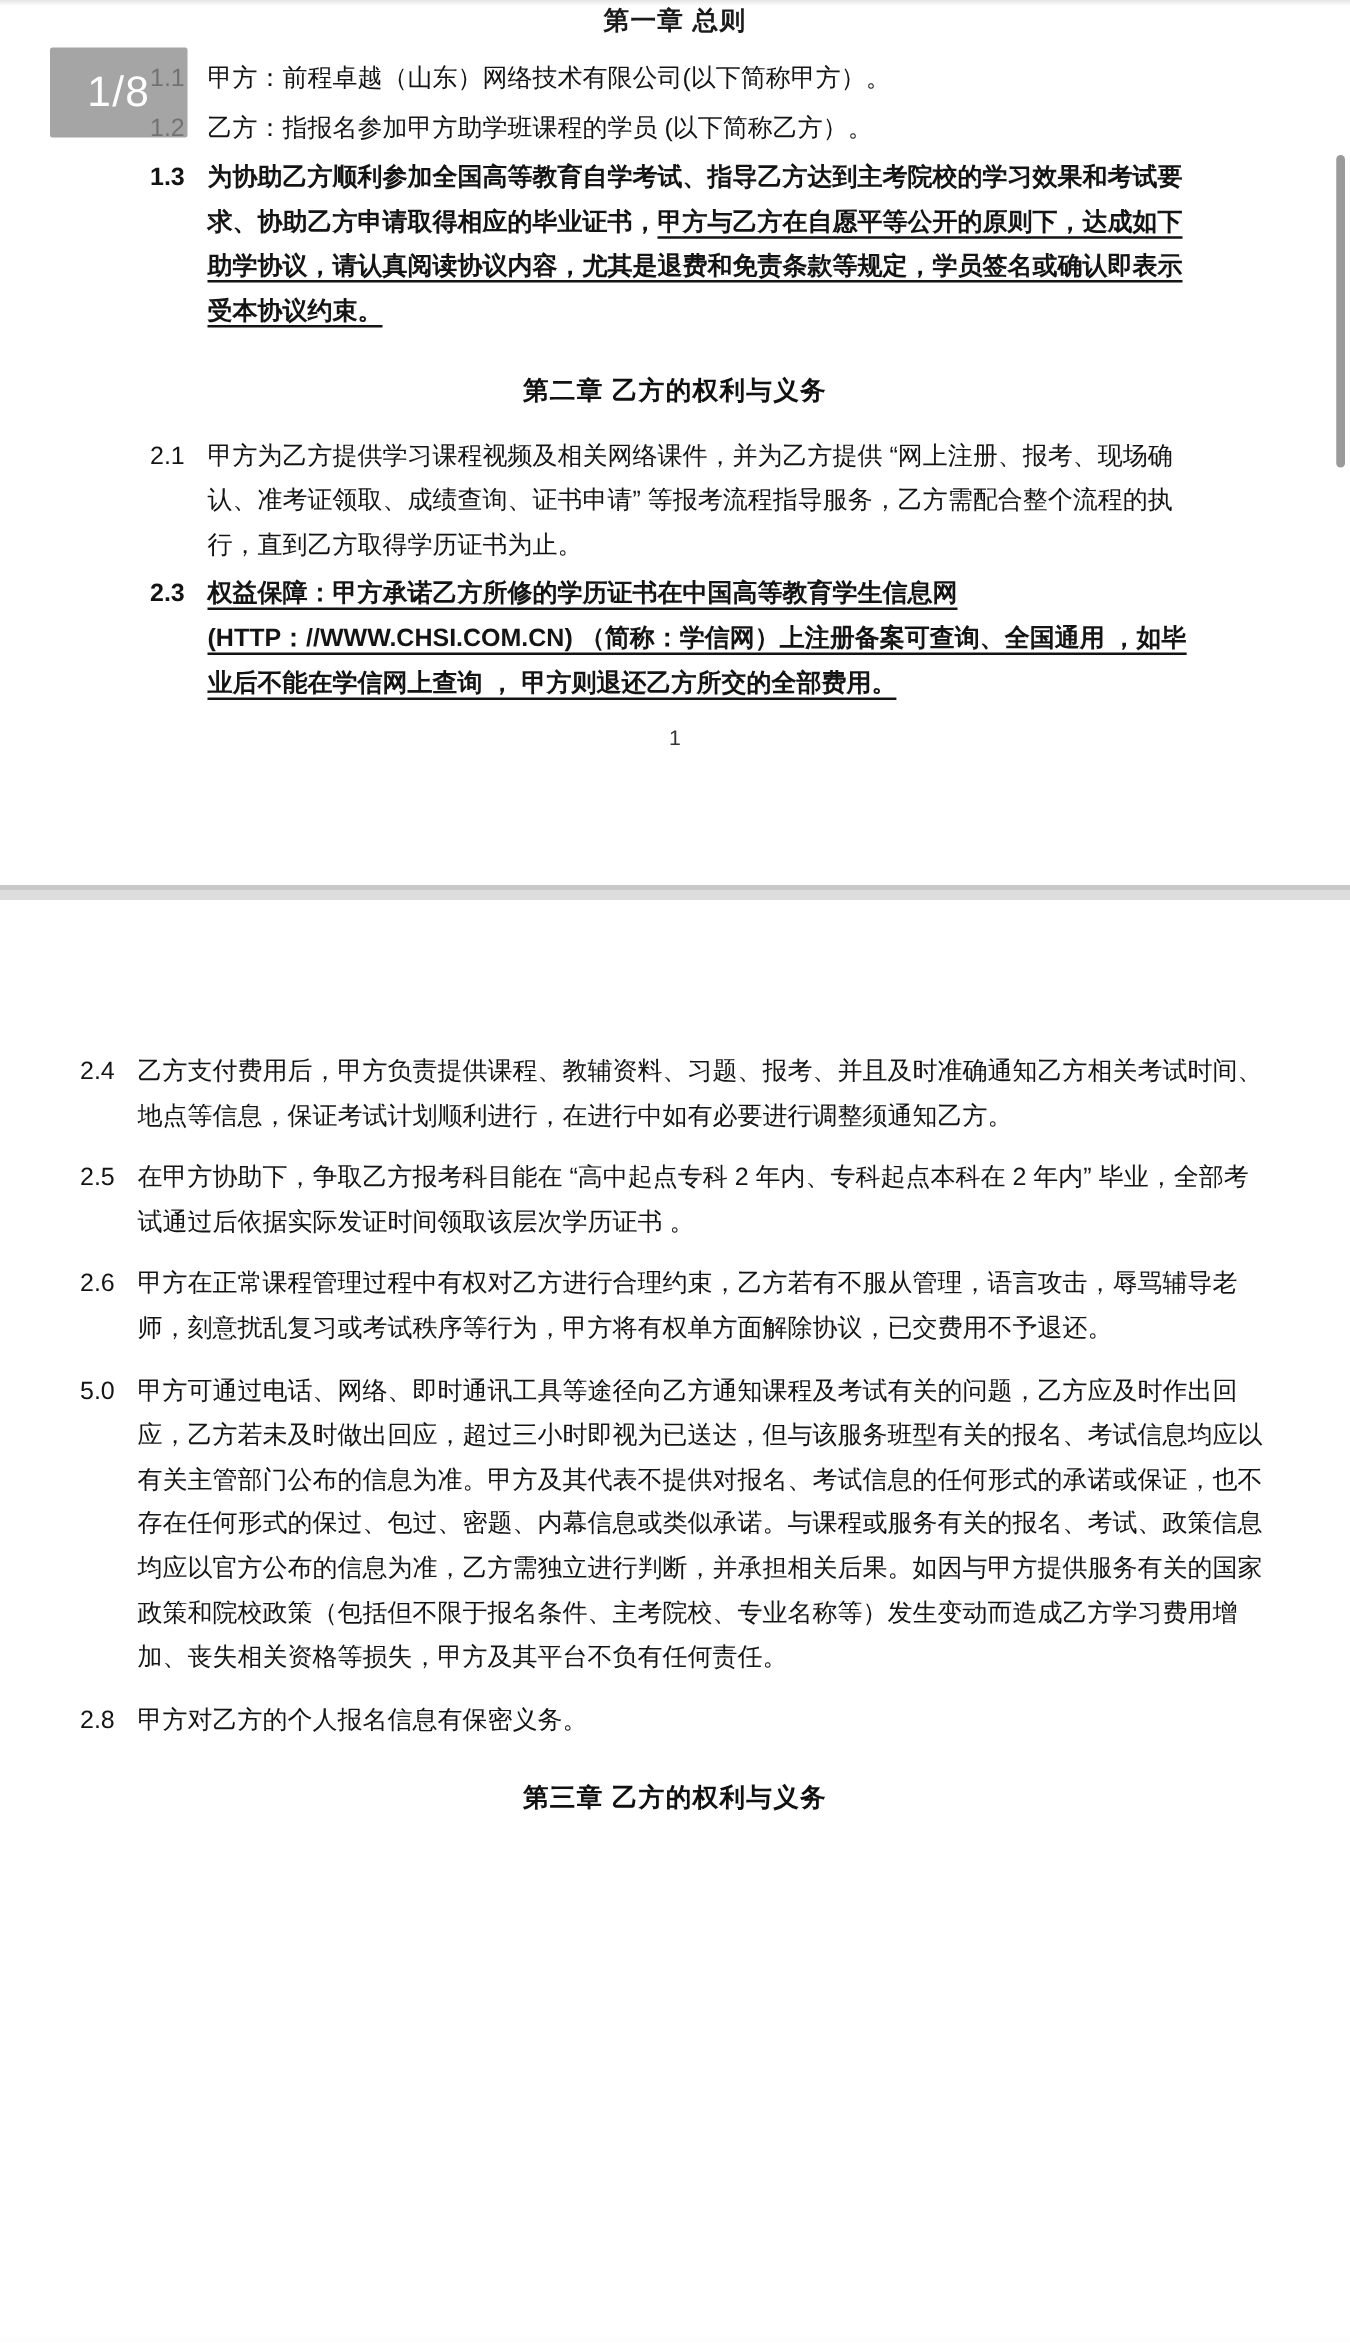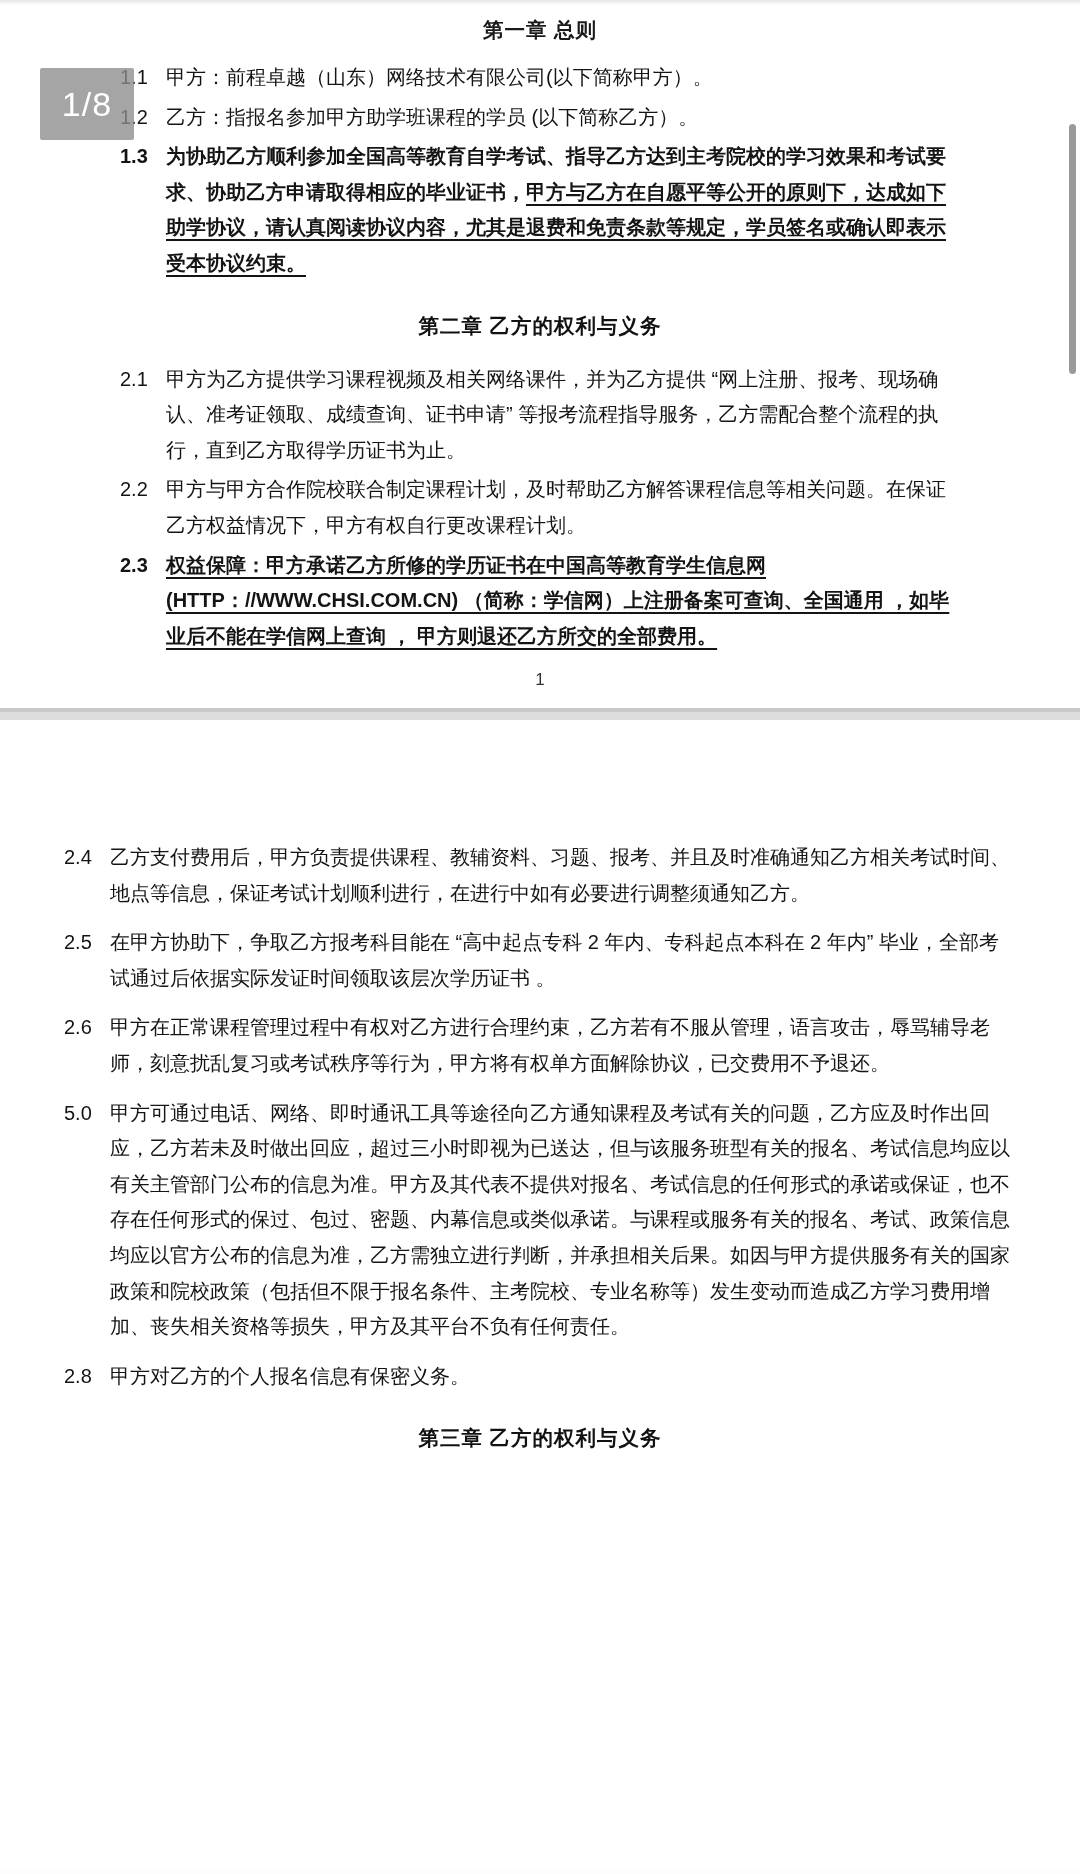--- a/index.html
+++ b/index.html
@@ -45,21 +45,21 @@
 
   
   .chapter {
     text-align: center;
     font-weight: bold;
     font-size: 20.5px;
     letter-spacing: 1px;
     margin: 0;
   }
   .chapter-top {
-    padding-top: 16px;
+    padding-top: 2px;
     margin-bottom: 16px;
     color: #1a1a1a;
   }
 
   
   .clause {
     display: flex;
     align-items: flex-start;
     font-size: 20px;
     line-height: 1.78;
@@ -104,31 +104,30 @@
   }
 
   
   .blank-top { height: 120px; }
 
   
   .page-indicator {
     position: absolute;
     left: 40px;
     top: 38px;
-    width: 94px;
+    width: 110px;
     height: 72px;
     background: rgba(140, 140, 140, 0.78);
     color: #ffffff;
     font-size: 34px;
     display: flex;
     align-items: center;
     justify-content: center;
     border-radius: 2px;
     letter-spacing: 1px;
-    margin-top: 30px;
   }
 
   .scrollbar-track {
     position: absolute;
     right: 4px;
     top: 0;
     width: 8px;
     height: 1874px;
     background: transparent;
   }
@@ -176,24 +175,20 @@
       <span class="txt"><span>为协助乙方顺利参加全国高等教育自学考试、指导乙方达到主考院校的学习效果和考试要求、协助乙方申请取得相应的毕业证书，</span><span class="u">甲方与乙方在自愿平等公开的原则下，达成如下助学协议，请认真阅读协议内容，尤其是退费和免责条款等规定，学员签名或确认即表示受本协议约束。</span></span>
     </div>
 
     <div class="chapter chapter-mid">第二章  乙方的权利与义务</div>
 
     <div class="clause">
       <span class="num">2.1</span>
       <span class="txt">甲方为乙方提供学习课程视频及相关网络课件，并为乙方提供 “网上注册、报考、现场确认、准考证领取、成绩查询、证书申请” 等报考流程指导服务，乙方需配合整个流程的执行，直到乙方取得学历证书为止。</span>
     </div>
 
-    <div class="clause">
-      <span class="num">2.2</span>
-      <span class="txt">甲方与甲方合作院校联合制定课程计划，及时帮助乙方解答课程信息等相关问题。在保证乙方权益情况下，甲方有权自行更改课程计划。</span>
-    </div>
 
     <div class="clause bold">
       <span class="num">2.3</span>
       <span class="txt u">权益保障：甲方承诺乙方所修的学历证书在中国高等教育学生信息网(HTTP：//WWW.CHSI.COM.CN) （简称：学信网）上注册备案可查询、全国通用 ，如毕业后不能在学信网上查询 ， 甲方则退还乙方所交的全部费用。</span>
     </div>
 
     <div class="page-number">1</div>
   </div>
 
   <div class="page-gap"></div>

